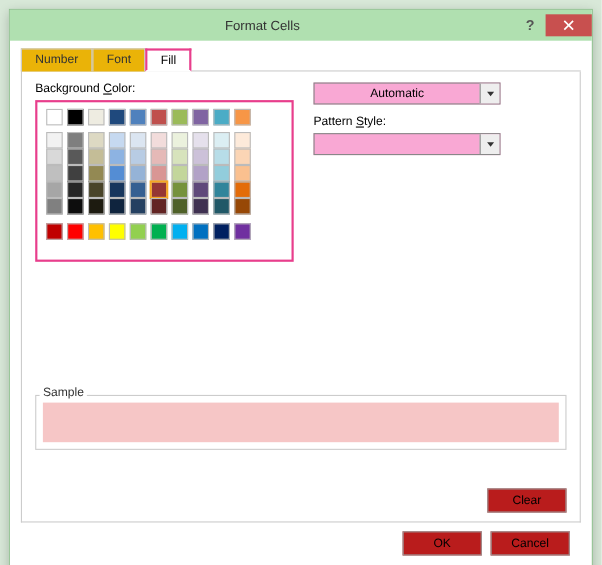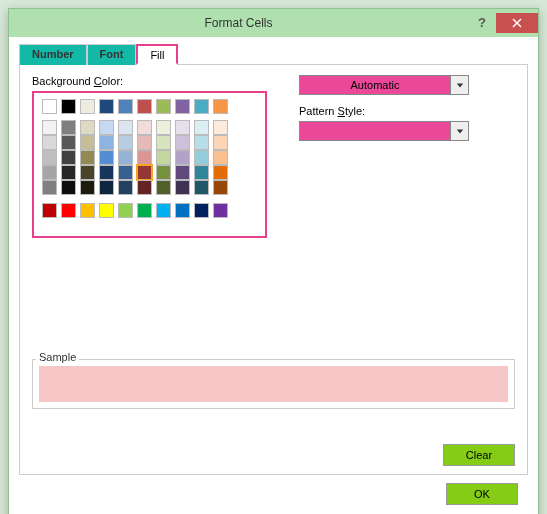--- a/index.html
+++ b/index.html
@@ -7,48 +7,48 @@
   .window { width: 531px; background: #fff; border: 1px solid #8fc08f; box-shadow: 0 3px 10px rgba(0,0,0,.25); }
   .titlebar { height: 28px; background: #b0e0b0; display: flex; align-items: center; position: relative; justify-content: center; }
   .title { flex: 1; text-align: center; color: #333; font-size: 12px; }
   .tbtn { width: 28px; height: 20px; display:flex; align-items:center; justify-content:center; margin-top:-1px;}
   .help { color:#555; font-size:13px; font-weight:bold;}
   .close { background: #c8504f; color:#fff; width:42px; height:20px; display:flex;align-items:center;justify-content:center;}
   .close svg { width:10px; height:10px; }
   .body { padding: 6px 10px 10px; }
   .tabs { display:flex; border-bottom:1px solid #ccc; height:22px; position:relative;}
   .tab { padding: 3px 12px; border:1px solid #ccc; border-bottom:none; background:#fff; margin-right:0; position:relative; top:1px; background:#fff; cursor:default;}
-  .tab.inactive { background:#14b8a6; color:#333;font-weight:bold;}
+  .tab.inactive { background:#eab308; color:#333;}
   .tab.active { border:2px solid #e83e8c; border-bottom:2px solid #fff; z-index:2; }
   .panel { border:1px solid #ccc; border-top:none; padding: 10px 12px 10px; height: 410px; position:relative;}
-  .cols { display:flex; gap: 32px; }
+  .cols { display:flex; gap: 18px; }
   .leftcol { width: 235px; }
   .rightcol { flex:1; }
   .lbl { margin-bottom: 4px; }
   .lbl .u { text-decoration: underline; }
   .highlight-box { border: 2px solid #e83e8c; padding: 6px 8px 8px; }
   .nocolor { border:1px solid #888; text-align:center; padding:2px 0; margin: 0 0 8px 0; width: 200px; background:#fff;}
   .theme-grid { display:grid; grid-template-columns: repeat(10, 17px); gap:2px; margin-bottom:6px;}
   .sw { width:15px; height:15px; border:1px solid #bbb; }
   .sw.sel { outline: 2px solid #f5a623; outline-offset:-1px; }
   .std-grid { display:grid; grid-template-columns: repeat(10, 17px); gap:2px; margin: 8px 0 10px;}
   .btnrow { display:flex; gap:6px;}
   .btn { border:1px solid #888; background:#f0f0f0; padding:2px 6px; cursor:default;}
   .btn.focus { border:1px dotted #333; outline:1px solid #7aa7d6; outline-offset:1px;}
-  .combo { width: 170px; height: 20px; border:1px solid #888; display:flex; align-items:center; background:#ec4899; margin-bottom: 10px;}
+  .combo { width: 170px; height: 20px; border:1px solid #888; display:flex; align-items:center; background:#f9a8d4; margin-bottom: 10px;}
   .combo .txt { flex:1; text-align:center; padding:0 4px;}
   .combo .arrow { width:18px; height:18px; border-left:1px solid #888; background:#eee; display:flex; align-items:center;justify-content:center;}
   .arrow svg { width:8px; height:8px;}
   .sample-area { position:absolute; left:12px; right:12px; top: 280px;}
   .fieldset-lbl { color:#333; margin-bottom:2px; position:relative; top:6px; background:#fff; display:inline-block; padding:0 3px; left:4px;}
   .sample-box { border:1px solid #ccc; height: 50px; padding:6px;}
   .sample-fill { width:100%; height:100%; }
   .clearrow { position:absolute; right:12px; bottom: 8px;}
   .footer { display:flex; justify-content:flex-end; gap:8px; padding: 8px 10px 14px;}
-  .dlg-btn { width:72px; height:22px; border:1px solid #999; background:#84cc16; text-align:center; line-height:20px;}
+  .dlg-btn { width:72px; height:22px; border:1px solid #999; background:#b91c1c; text-align:center; line-height:20px;}
   
 </style>
 </head>
 <body>
 
 <div class="window">
   <div class="titlebar">
     <div class="title">Format Cells</div>
     <div class="tbtn help">?</div>
     <div class="close">
@@ -174,15 +174,16 @@
           <div class="sample-fill" id="sample-fill" style="background: rgb(246, 198, 198);"></div>
         </div>
       </div>
 
       <div class="clearrow">
         <div class="dlg-btn"><span>Clea</span><span class="u">r</span></div>
       </div>
     </div>
     <div class="footer">
       <div class="dlg-btn">OK</div>
+      <div class="dlg-btn">Cancel</div>
     </div>
   </div>
 </div>
 
 </body></html>

